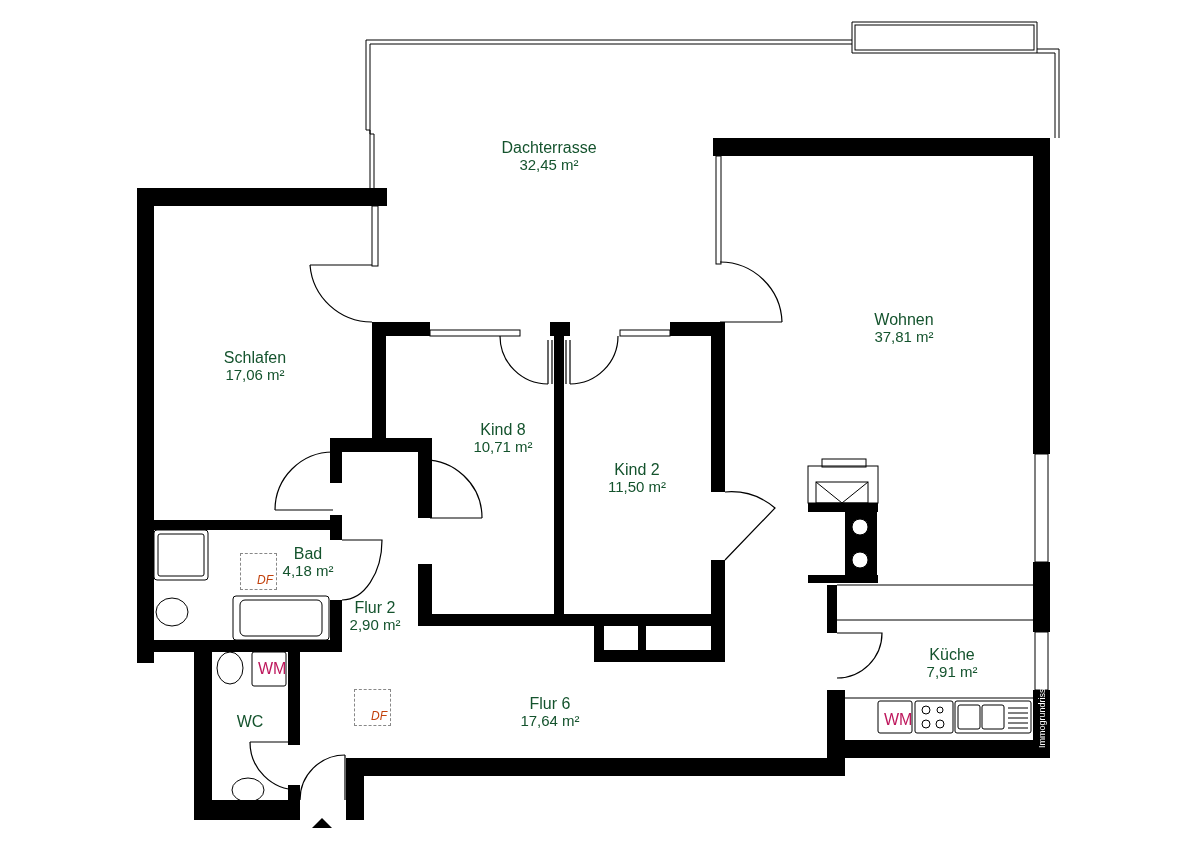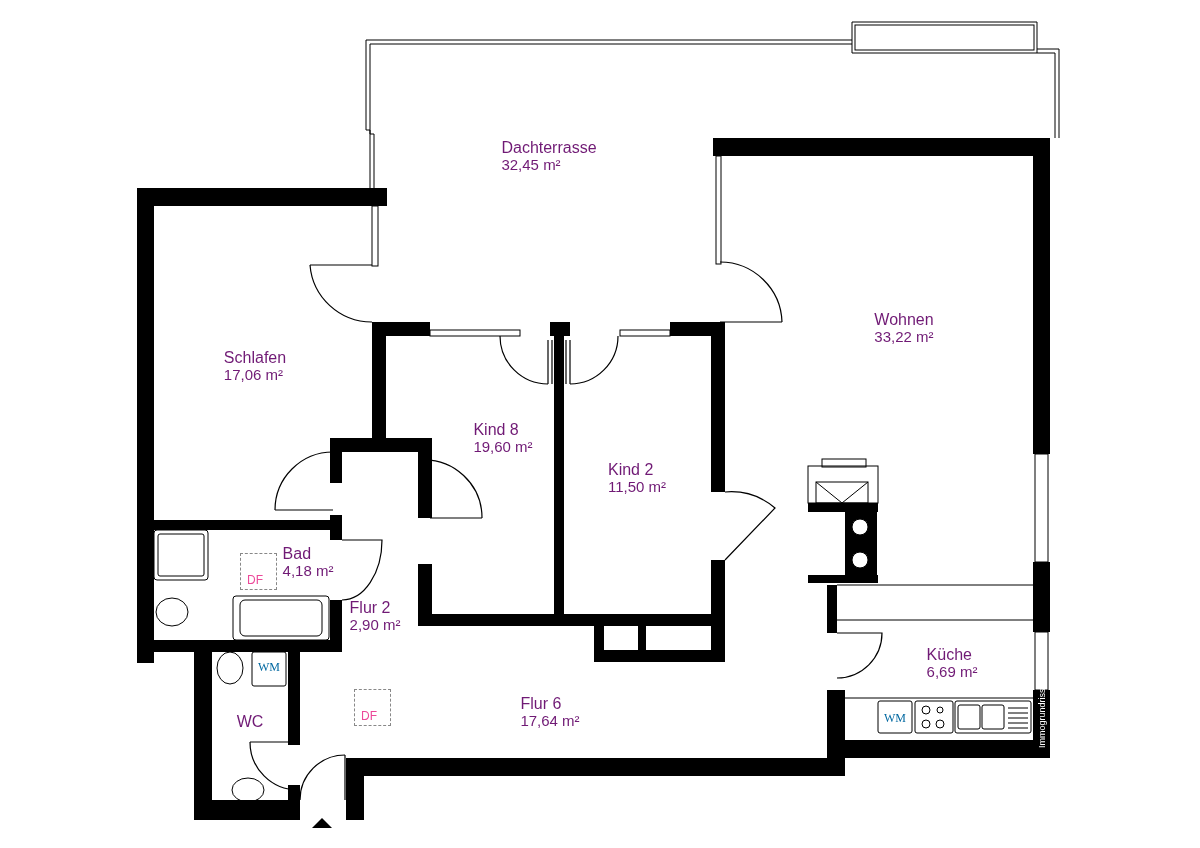--- a/index.html
+++ b/index.html
@@ -1,23 +1,23 @@
 <!DOCTYPE html>
 <html><head>
 <meta charset="utf-8">
 <style>
   html, body { margin:0; padding:0; background:#ffffff; }
   body { width:1200px; height:848px; position:relative; overflow:hidden; font-family:"Liberation Sans", sans-serif; }
   svg.plan { position:absolute; left:0; top:0; }
-  .lbl { position:absolute; text-align:left; color:#701a75; transform:translateX(-50%); white-space:nowrap; }
+  .lbl { position:absolute; text-align:center; color:#14532d; transform:translateX(-50%); white-space:nowrap; }
   .lbl .name { font-size:16px; line-height:19px; display:block; }
   .lbl .area { font-size:15px; line-height:15px; display:block; }
-  .tag { position:absolute; font-size:12px; color:#0369a1;font-family:Liberation Serif, serif; }
+  .tag { position:absolute; font-size:16px; color:#be185d; }
   .df { position:absolute; border:1.5px dashed #888; box-sizing:border-box; }
-  .df span { position:absolute; right:13px; bottom:2px; font-size:12px; color:#ec4899; }
+  .df span { position:absolute; right:3px; bottom:2px; font-size:12px; color:#c2410c;font-style:italic; }
   .brand { position:absolute; font-size:9px; color:#ffffff; transform-origin:left top; transform:rotate(-90deg); white-space:nowrap; }
 </style>
 </head>
 <body>
 
 <svg class="plan" width="1200" height="848" viewBox="0 0 1200 848">
 
   <g fill="none" stroke="#000" stroke-width="1">
     <polyline points="370,190 370,130 366,130 366,40 852,40 852,53 1037,53 1037,22 852,22 852,40"></polyline>
     <polyline points="374,190 374,134 370,134 370,44 852,44"></polyline>
@@ -160,49 +160,49 @@
 
   <rect x="1034" y="690" width="16" height="68" fill="#000"></rect>
 </svg>
 
 <div class="lbl" style="left:549px; top:138px;">
   <span class="name">Dachterrasse</span>
   <span class="area">32,45 m²</span>
 </div>
 <div class="lbl" style="left:904px; top:310px;">
   <span class="name">Wohnen</span>
-  <span class="area">33,22 m²</span>
+  <span class="area">37,81 m²</span>
 </div>
 <div class="lbl" style="left:255px; top:348px;">
   <span class="name">Schlafen</span>
   <span class="area">17,06 m²</span>
 </div>
 <div class="lbl" style="left:503px; top:420px;">
   <span class="name">Kind 8</span>
-  <span class="area">19,60 m²</span>
+  <span class="area">10,71 m²</span>
 </div>
 <div class="lbl" style="left:637px; top:460px;">
   <span class="name">Kind 2</span>
   <span class="area">11,50 m²</span>
 </div>
 <div class="lbl" style="left:308px; top:544px;">
   <span class="name">Bad</span>
   <span class="area">4,18 m²</span>
 </div>
 <div class="lbl" style="left:375px; top:598px;">
   <span class="name">Flur 2</span>
   <span class="area">2,90 m²</span>
 </div>
 <div class="lbl" style="left:550px; top:694px;">
   <span class="name">Flur 6</span>
   <span class="area">17,64 m²</span>
 </div>
 <div class="lbl" style="left:952px; top:645px;">
   <span class="name">Küche</span>
-  <span class="area">6,69 m²</span>
+  <span class="area">7,91 m²</span>
 </div>
 <div class="lbl" style="left:250px; top:712px;">
   <span class="name">WC</span>
 </div>
 
 <div class="df" style="left:240px; top:553px; width:37px; height:37px;">
   <span>DF</span>
 </div>
 <div class="df" style="left:354px; top:689px; width:37px; height:37px;">
   <span>DF</span>

